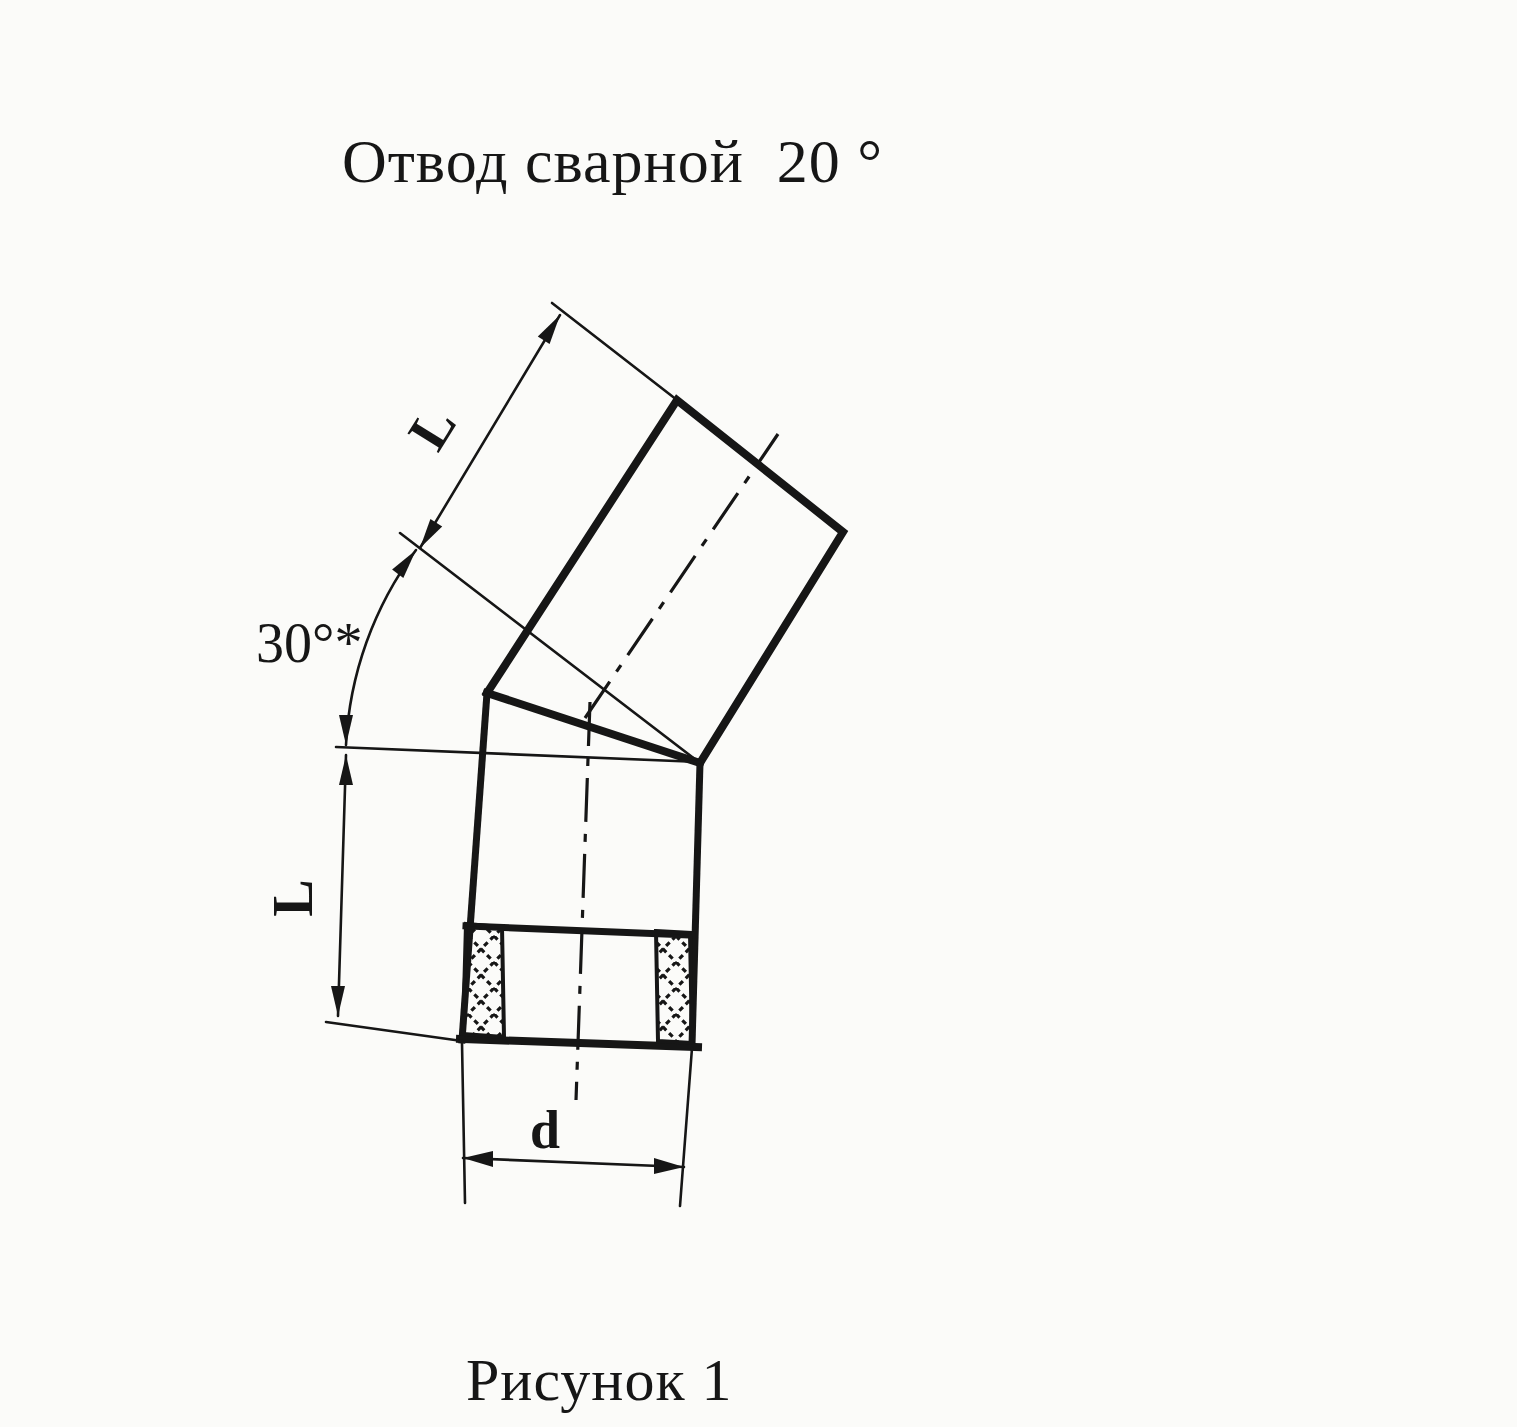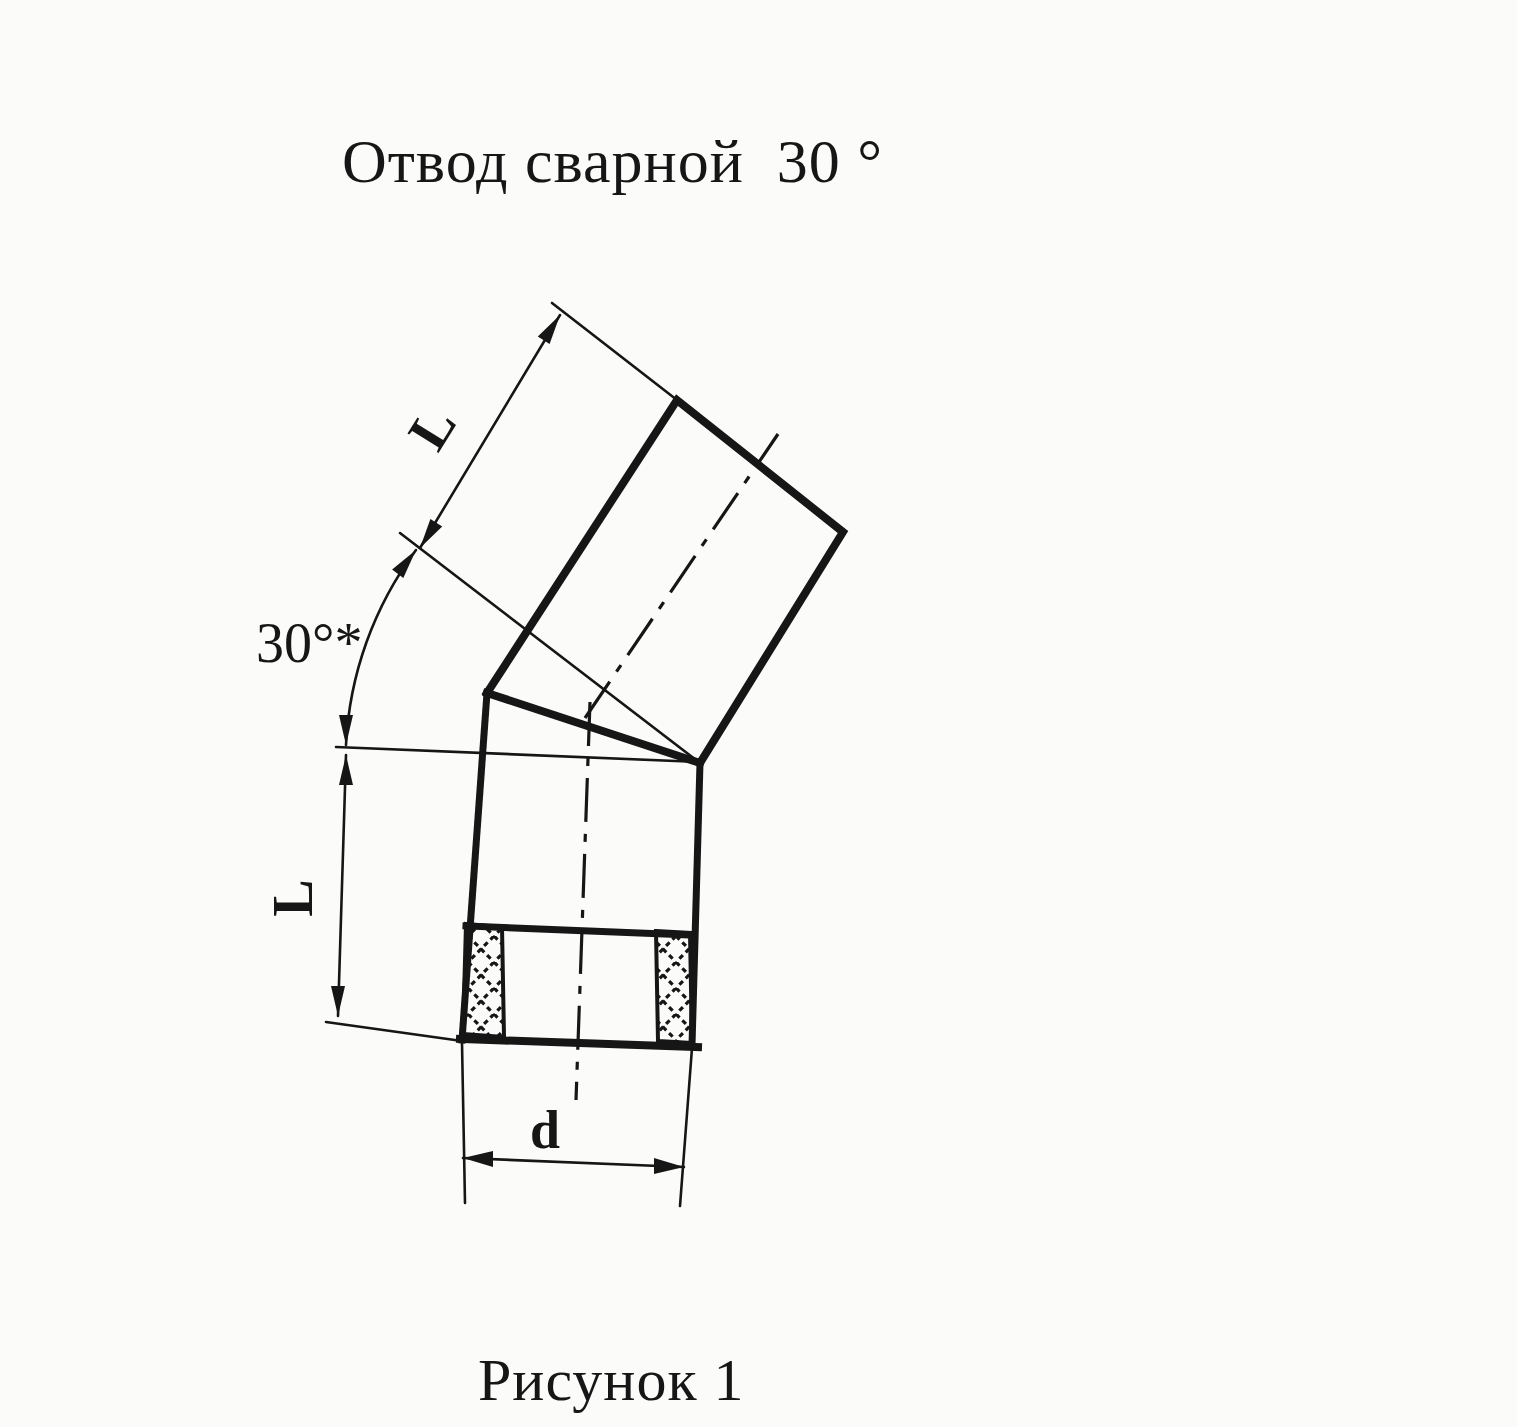--- a/index.html
+++ b/index.html
@@ -17,37 +17,36 @@
   }
   .title {
     position:absolute; left:342px; top:126px;
     font-size:62px; letter-spacing:1px; white-space:pre;
     color:var(--ink);
   }
   .caption {
     position:absolute; left:466px; top:1346px;
     font-size:60px; letter-spacing:1px;
     color:var(--ink);
-    margin-left:12px;
   }
   svg.drawing { position:absolute; left:0; top:0; }
   .thin   { stroke:var(--ink); stroke-width:2.6; fill:none; stroke-linecap:round; }
   .thick  { stroke:var(--ink); stroke-width:8;   fill:none; stroke-linecap:square; stroke-linejoin:miter; }
   .medium { stroke:var(--ink); stroke-width:7;   fill:none; stroke-linecap:square; }
   .cl     { stroke:var(--ink); stroke-width:3.2; fill:none; stroke-dasharray:44 12 8 12; stroke-linecap:butt; }
   .arrow  { fill:var(--ink); stroke:none; }
   .hatchbox { stroke:var(--ink); stroke-width:4; }
   text.lbl { fill:var(--ink); font-family:"Liberation Serif", serif; }
 </style>
 </head>
 <body>
 
 <div class="page">
 
-  <div class="title">Отвод сварной  30 °</div>
+  <div class="title">Отвод сварной  20 °</div>
 
   <svg class="drawing" width="1517" height="1427" viewBox="0 0 1517 1427">
 
     <defs>
       <pattern id="xhatch" width="26" height="26" patternUnits="userSpaceOnUse">
         <line x1="0" y1="0" x2="26" y2="26" stroke="#161616" stroke-width="3.2" stroke-dasharray="5 4"></line>
         <line x1="26" y1="0" x2="0" y2="26" stroke="#161616" stroke-width="3.2" stroke-dasharray="5 4"></line>
       </pattern>
     </defs>
 

